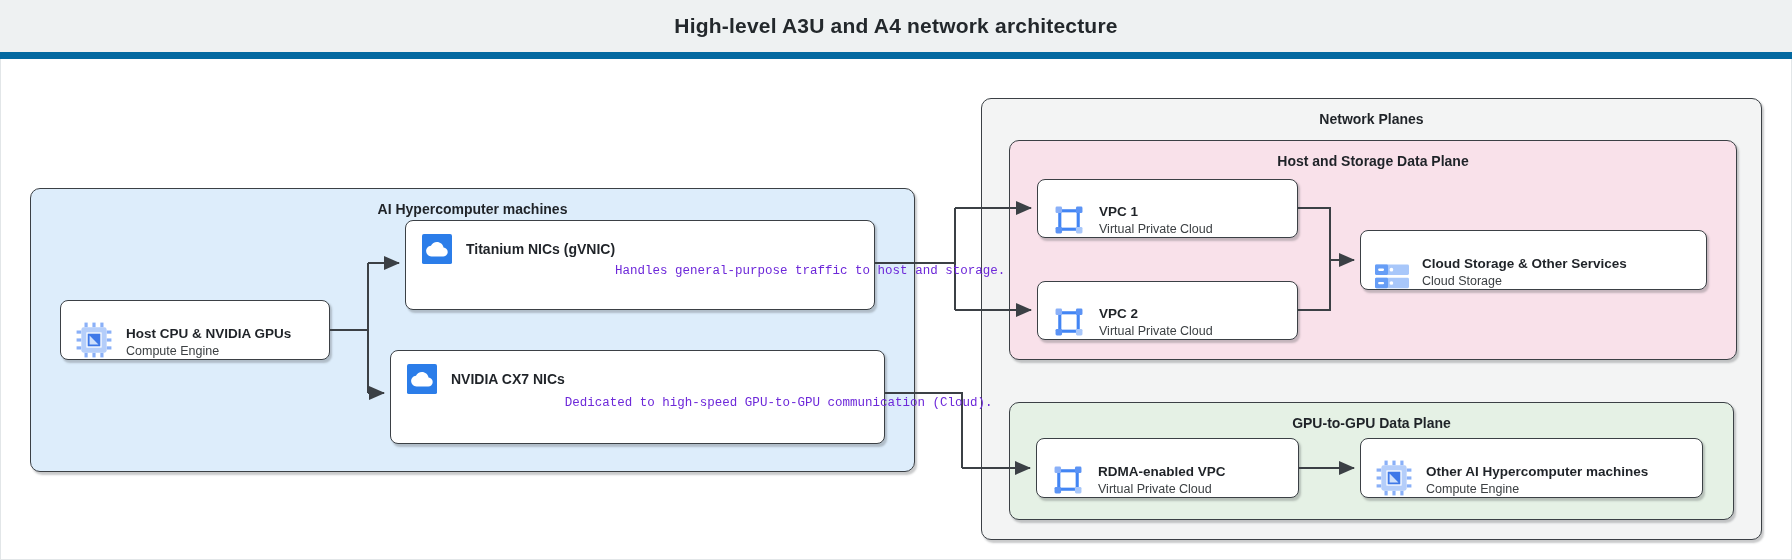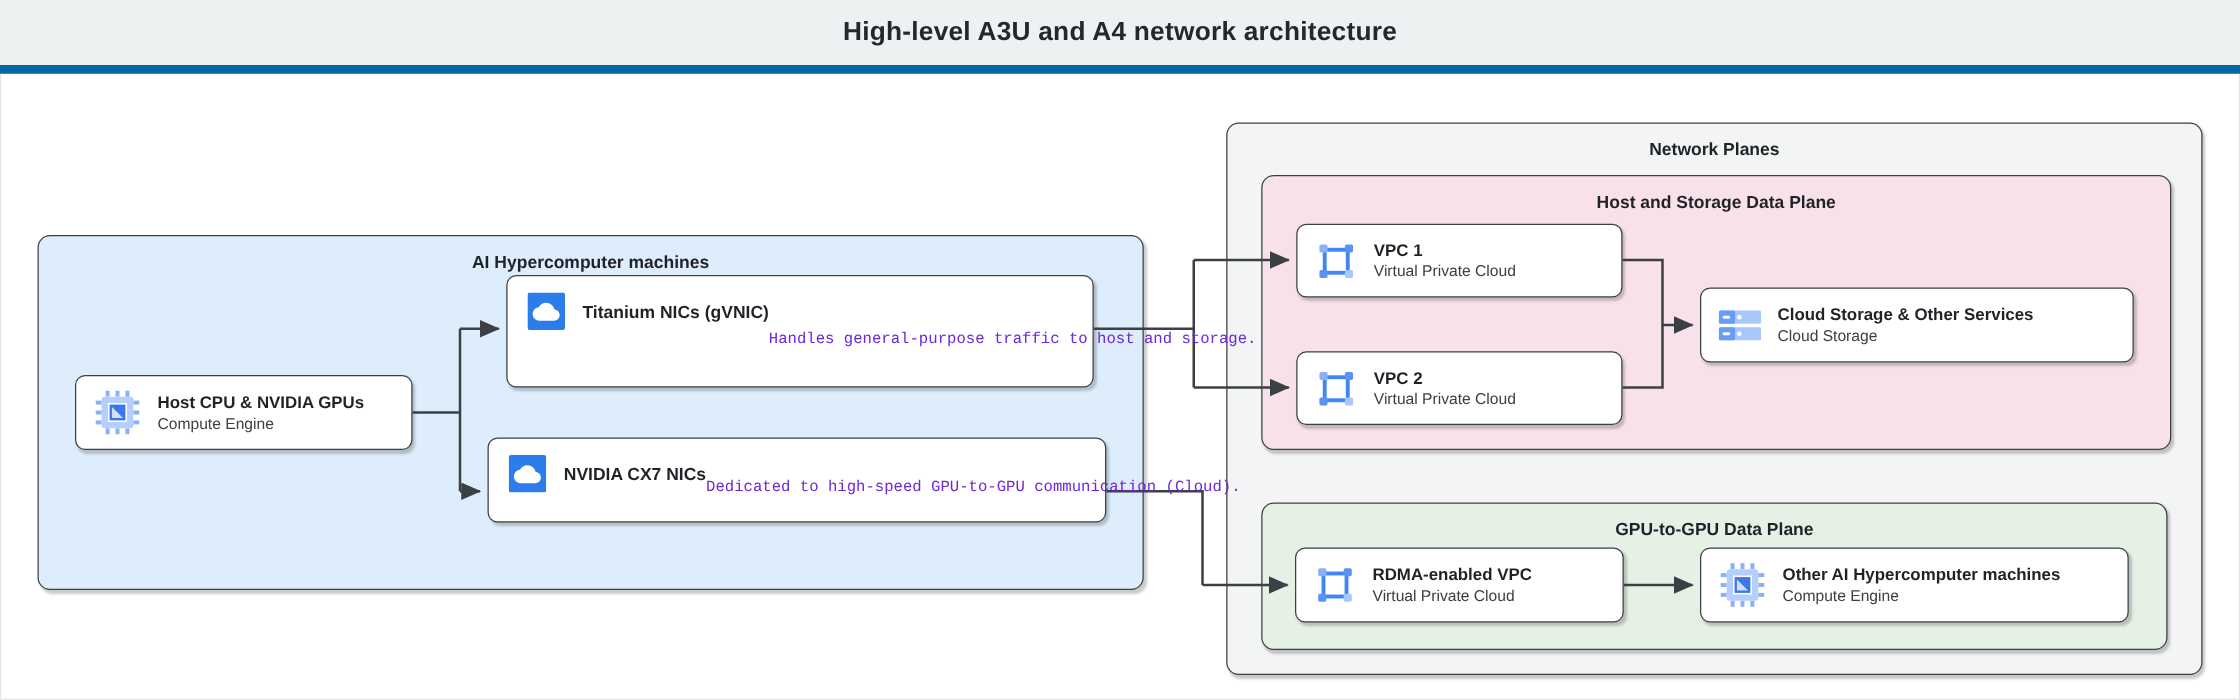--- a/index.html
+++ b/index.html
@@ -28,21 +28,21 @@
   }
   .c-ai   {left:30px;  top:188px; width:883px; height:282px; background:var(--ai-fill,#ddedfb);}
   .c-gray {left:981px; top:98px;  width:779px; height:440px; background:var(--planes-fill,#f3f4f4);}
   .c-pink {left:1009px;top:140px; width:726px; height:218px; background:var(--host-storage-fill,#f9e1ea);}
   .c-green{left:1009px;top:402px; width:723px; height:116px; background:var(--gpu-fill,#e5f1e5);}
 
   
   .node{
     position:absolute;background:#fff;border:1.5px solid #3b4045;border-radius:8px;
     box-shadow:2px 2.5px 2px rgba(60,64,67,.28);
-    display:flex;align-items:center;gap:13px;padding:0 14px;box-sizing:border-box;
+    display:flex;align-items:flex-end;gap:13px;padding:0 14px;box-sizing:border-box;
   }
   .node .txt{display:flex;flex-direction:column;line-height:1.3;}
   .node .t{font-size:13.5px;font-weight:bold;color:#1f2328;white-space:nowrap;}
   .node .s{font-size:12.5px;color:#3c4043;white-space:nowrap;}
   .icon{display:inline-flex;flex:0 0 auto;}
 
   .n-host   {left:60px;  top:300px;width:270px;height:60px;}
   .n-vpc1   {left:1037px;top:179px;width:261px;height:59px;}
   .n-vpc2   {left:1037px;top:281px;width:261px;height:59px;}
   .n-storage{left:1360px;top:230px;width:347px;height:60px;}
@@ -56,21 +56,21 @@
     display:flex;flex-direction:row;box-sizing:border-box;padding:12px 16px 0 16px;
   }
   .nicbox .head{display:flex;align-items:center;gap:14px;height:32px;}
   .nicbox .t{font-size:14px;font-weight:bold;color:#1f2328;white-space:nowrap;}
   .nicbox .div{border-top:2px solid #676c72;margin-top:12px;}
   .nicbox .cap{
     flex:1;display:flex;align-items:center;justify-content:center;
     font-size:12.5px;color:#6d28d9;white-space:nowrap;font-family:Liberation Mono, monospace;
   }
   .n-titanium{left:405px;top:220px;width:470px;height:90px;}
-  .n-cx7     {left:390px;top:350px;width:495px;height:68px;}
+  .n-cx7     {left:390px;top:350px;width:495px;height:94px;}
 
   
   .wires{position:absolute;left:0;top:0;pointer-events:none;}
   .w{stroke:#3b4045;stroke-width:2;fill:none;}
 
   .z1{z-index:1}.z2{z-index:2}.z3{z-index:3}
 </style>
 </head>
 <body>
 

